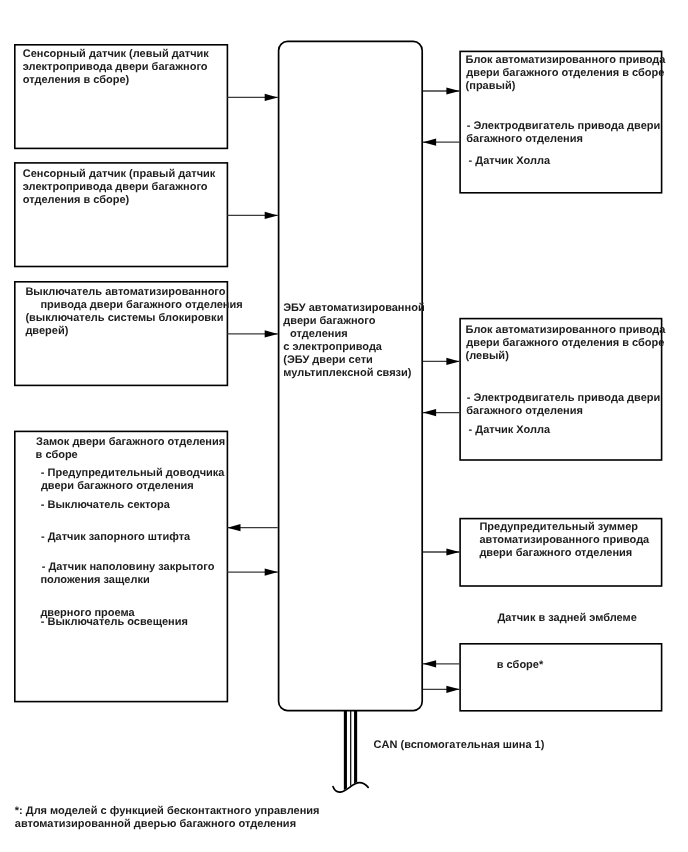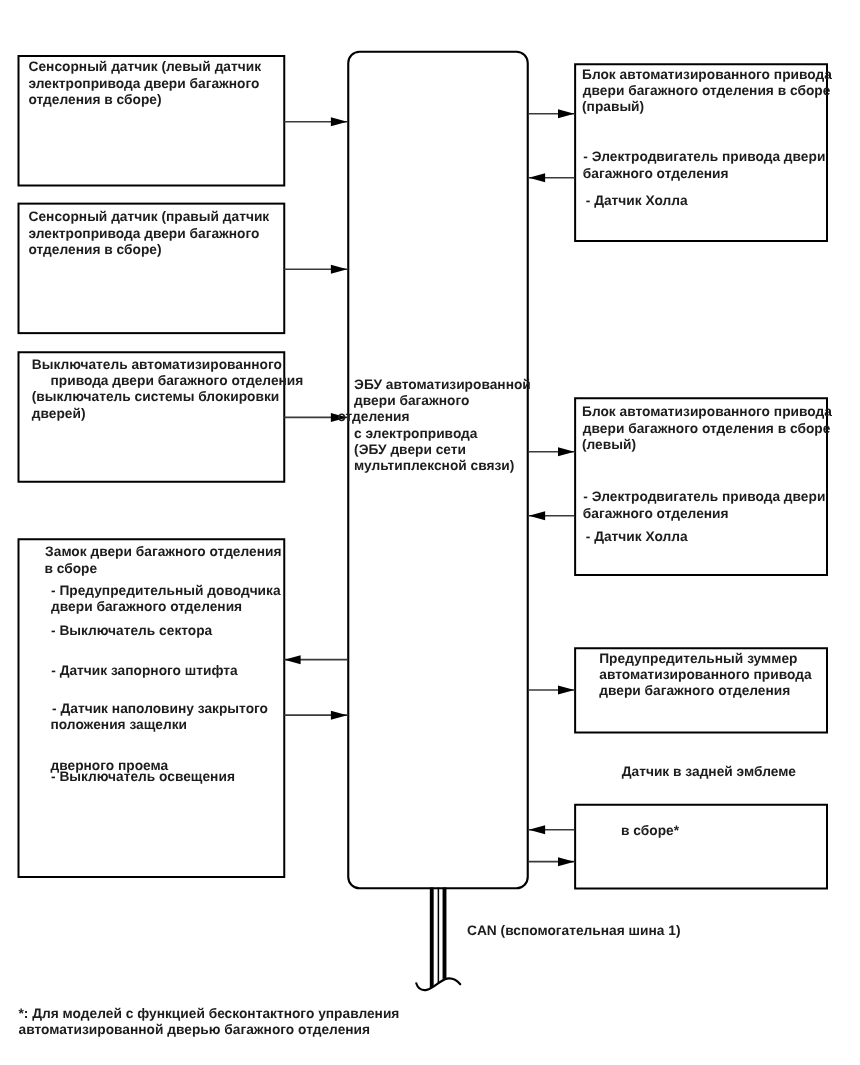--- a/index.html
+++ b/index.html
@@ -91,21 +91,21 @@
       <div class="tl" style="left: 40.8px; top: 498.8px;">- Выключатель сектора</div>
       <div class="tl" style="left: 41px; top: 531px;">- Датчик запорного штифта</div>
       <div class="tl" style="left: 41.7px; top: 560.6px;">- Датчик наполовину закрытого</div>
       <div class="tl" style="left: 40.4px; top: 573.6px;">положения защелки</div>
       <div class="tl" style="left: 40.8px; top: 591px; margin-top: 25px;">- Выключатель освещения</div>
       <div class="tl" style="left: 40.4px; top: 606.8px;">дверного проема</div>
     </div>
     <div class="tblock">
       <div class="tl" style="left: 283.3px; top: 302.1px;">ЭБУ автоматизированной</div>
       <div class="tl" style="left: 283.3px; top: 315.1px;">двери багажного</div>
-      <div class="tl" style="left: 270px; top: 328.1px;">отделения</div>
+      <div class="tl" style="left: 290px; top: 328.1px;">отделения</div>
       <div class="tl" style="left: 283.3px; top: 341.1px;">с электропривода</div>
       <div class="tl" style="left: 283.3px; top: 354.1px;">(ЭБУ двери сети</div>
       <div class="tl" style="left: 283.3px; top: 367.1px;">мультиплексной связи)</div>
     </div>
     <div class="tblock">
       <div class="tl" style="left: 465.6px; top: 53.7px;">Блок автоматизированного привода</div>
       <div class="tl" style="left: 466.3px; top: 66.7px;">двери багажного отделения в сборе</div>
       <div class="tl" style="left: 465.6px; top: 79.7px;">(правый)</div>
       <div class="tl" style="left: 466.7px; top: 120.2px;">- Электродвигатель привода двери</div>
       <div class="tl" style="left: 466.3px; top: 133.2px;">багажного отделения</div>

